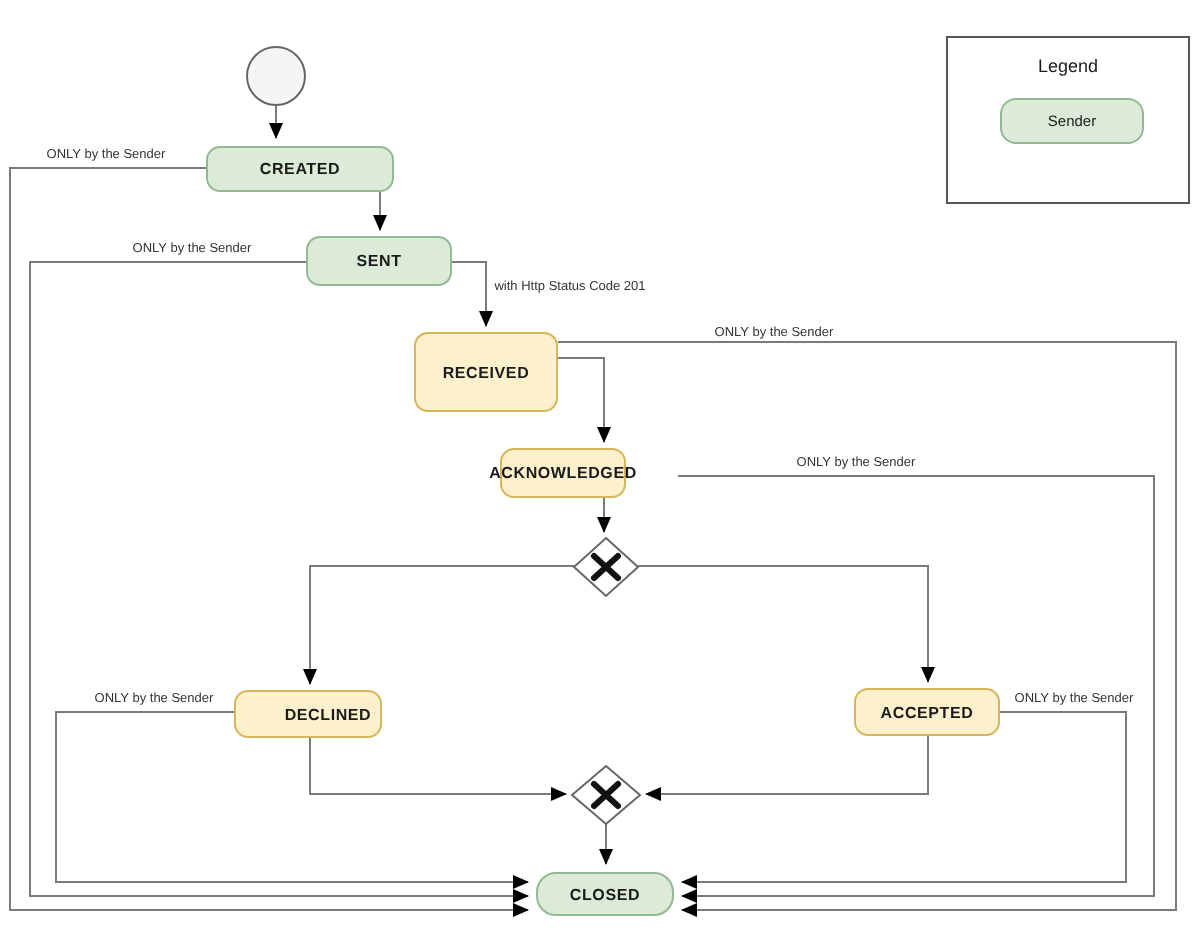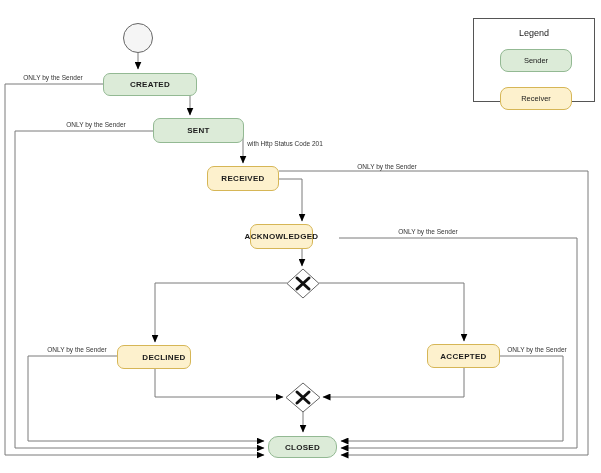--- a/index.html
+++ b/index.html
@@ -73,23 +73,23 @@
       <path d="M297,278 L309,289 M309,278 L297,289" stroke="#111" stroke-width="3" fill="none" stroke-linecap="round"></path>
       <path d="M303,383 L320,397.5 L303,412 L286,397.5 Z" fill="#ffffff" stroke="#666" stroke-width="1"></path>
       <path d="M297,392 L309,403 M309,392 L297,403" stroke="#111" stroke-width="3" fill="none" stroke-linecap="round"></path>
     </g>
   </svg>
 
   <div class="start-circle"></div>
 
   <div class="node sender" style="left:103px;top:73px;width:94px;height:23px;">CREATED</div>
 
-  <div class="node sender" style="left:153px;top:118px;width:91px;height:25px;">SENT</div>
+  <div class="node sender" style="left:153px;top:118px;width:73px;height:25px;">SENT</div>
 
-  <div class="node receiver" style="left:207px;top:166px;width:72px;height:25px;">RECEIVED</div>
+  <div class="node receiver" style="left:207px;top:166px;width:72px;height:40px;">RECEIVED</div>
 
   <div class="node receiver" style="left:250px;top:224px;width:63px;height:25px;">ACKNOWLEDGED</div>
 
   <div class="node receiver" style="left:117px;top:345px;width:74px;height:24px;padding-left:20px;">DECLINED</div>
 
   <div class="node receiver" style="left:427px;top:344px;width:73px;height:24px;">ACCEPTED</div>
 
   <div class="node sender" style="left:268px;top:436px;width:69px;height:22px;border-radius:10px;">CLOSED</div>
 
   <div class="edge-label" style="left:53px;top:74px;">ONLY by the Sender</div>
@@ -102,16 +102,15 @@
 
   <div class="edge-label" style="left:428px;top:228px;">ONLY by the Sender</div>
 
   <div class="edge-label" style="left:77px;top:346px;">ONLY by the Sender</div>
 
   <div class="edge-label" style="left:537px;top:346px;">ONLY by the Sender</div>
 
   <div class="legend">
     <div class="legend-title">Legend</div>
     <div class="legend-swatch s1 sender">Sender</div>
-    <div class="legend-swatch s2 receiver">Receiver</div>
   </div>
 
 </div>
 
 </body></html>

